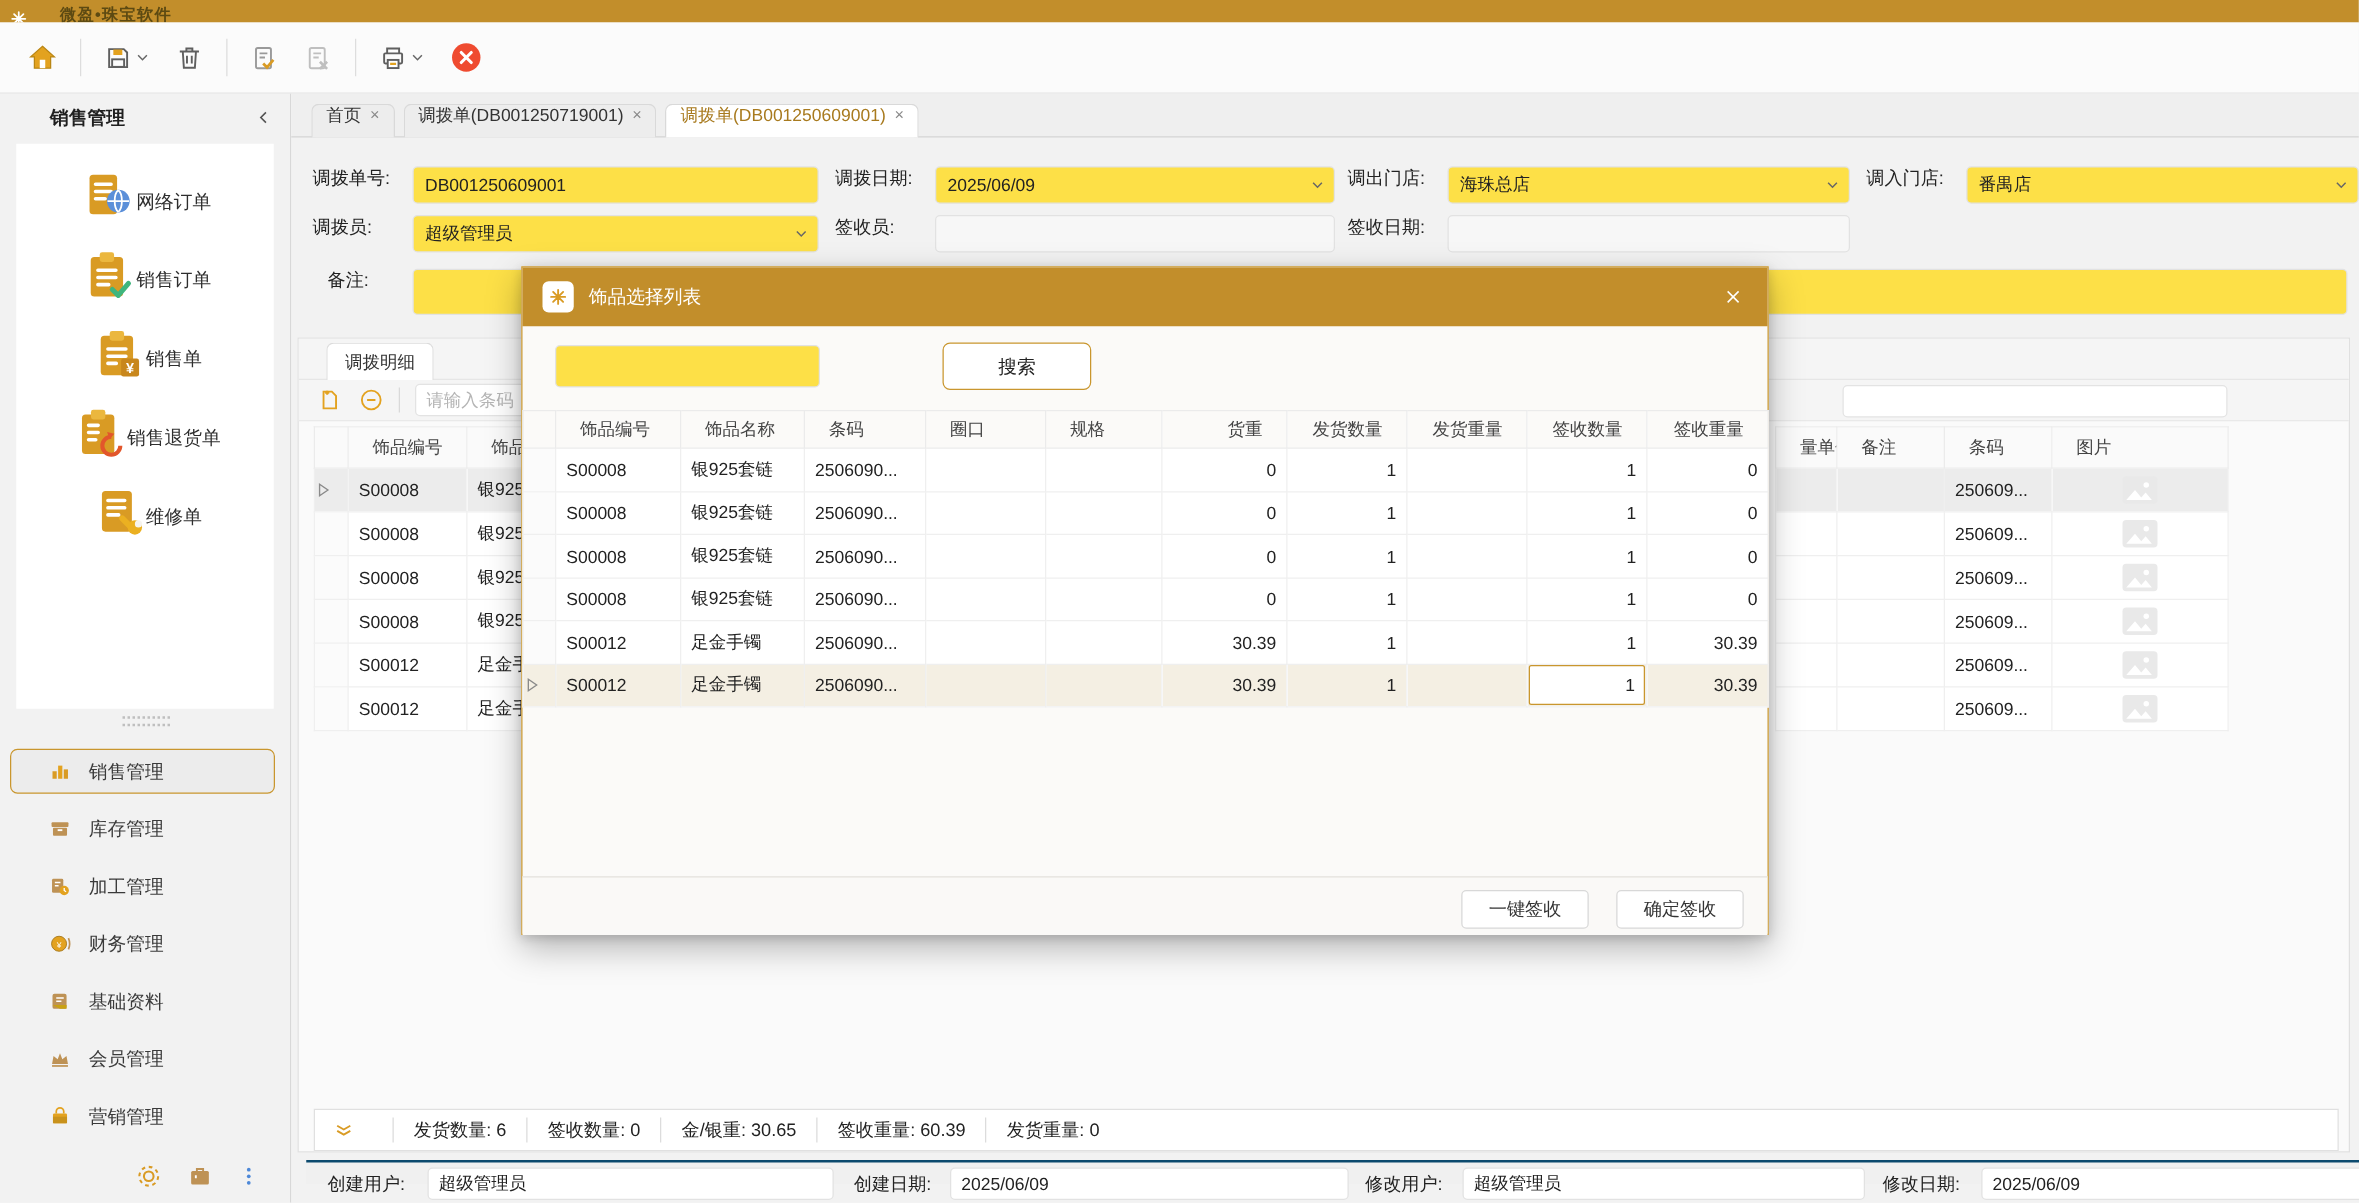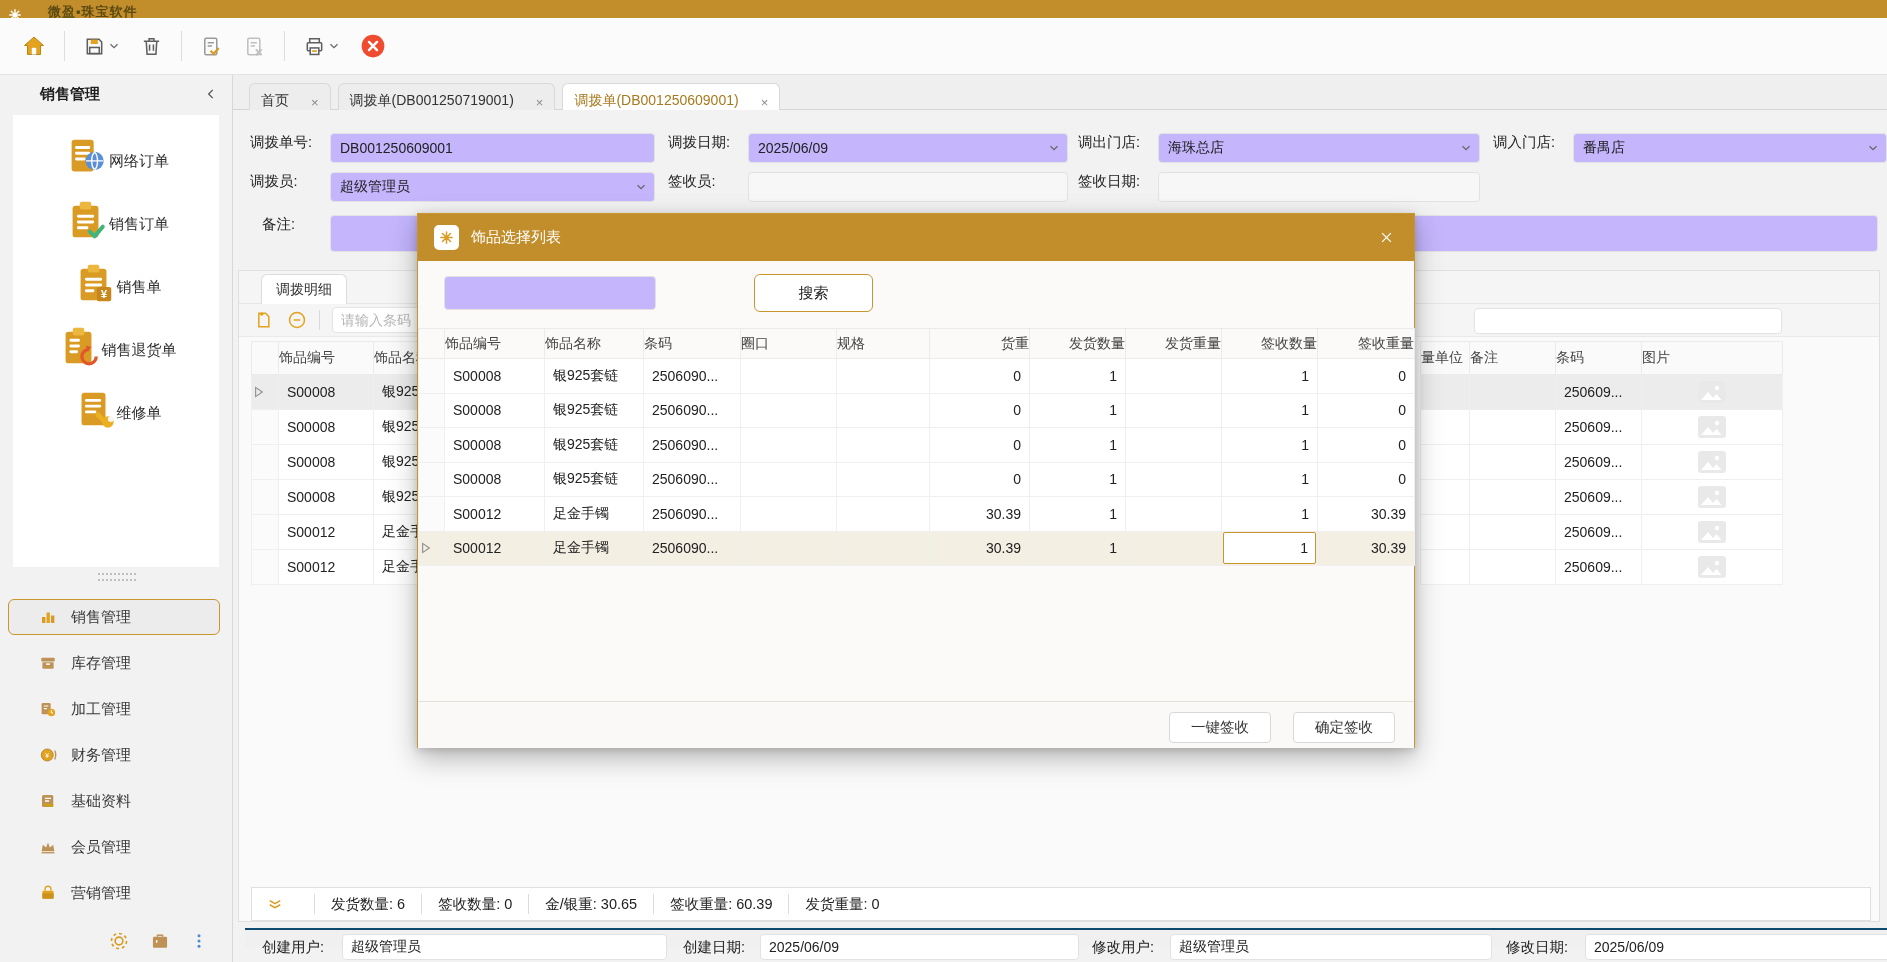--- a/index.html
+++ b/index.html
@@ -29,45 +29,45 @@
   #sb-menu{position:absolute;left:0;top:524px;width:100%}
   .mitem{height:36px;margin:0 12px 10px 8px;display:flex;align-items:center;padding-left:30px;border:1px solid transparent;border-radius:6px;cursor:pointer}
   .mitem .mi-label{font-size:15px;color:#3a3a3a;margin-left:14px}
   .mitem.selected{background:#ECECEC;border-color:#C9962E}
   #sb-footicons{position:absolute;left:0;top:855px;width:100%;display:flex;justify-content:flex-end;align-items:center;gap:20px;padding-right:24px}
   #sb-footicons .fi{cursor:pointer}
 
   
   #content{position:absolute;left:233px;top:75px;width:1654px;height:887px;background:#F2F2F2}
   #tabstrip{position:absolute;left:0;top:0;width:100%;height:35px;border-bottom:1px solid #D5D5D5;display:flex;align-items:flex-end;padding-left:16px;background:#EFEFEF}
-  .tab{height:27px;display:flex;align-items:flex-end;gap:22px;padding:0 11px;margin-right:7px;background:#EDEDED;border:1px solid #D9D9D9;border-bottom:none;border-radius:6px 6px 0 0;font-size:14px;color:#333;cursor:pointer;position:relative;top:1px}
+  .tab{height:27px;display:flex;align-items:flex-start;gap:7px;padding:0 11px;margin-right:7px;background:#EDEDED;border:1px solid #D9D9D9;border-bottom:none;border-radius:6px 6px 0 0;font-size:14px;color:#333;cursor:pointer;position:relative;top:1px}
   .tab.active{background:#FFF;color:#A87A1E}
   .tab .tclose{color:#8a8a8a;font-size:13px;cursor:pointer}
 
   
   .fgroup{position:absolute;display:flex;align-items:flex-start;height:30px}
   .flabel{font-size:14.5px;color:#222;flex:0 0 auto}
-  .finput{height:30px;background:#c4b5fd;border:1px solid #E2E2E2;border-radius:4px;font-size:14px;color:#222;padding:0 9px;font-family:inherit;outline:none}
+  .finput{height:30px;background:#fde047;border:1px solid #E2E2E2;border-radius:4px;font-size:14px;color:#222;padding:0 9px;font-family:inherit;outline:none}
   .selwrap{position:relative;height:30px}
   .selwrap .finput{width:100%;padding-right:26px}
   .selwrap .chev{position:absolute;right:8px;top:9px;pointer-events:none}
 
   
   #panel{position:absolute;left:5px;top:195px;width:1642px;height:652px;background:#FAFAFA;border:1px solid #E0E0E0}
   #ptabrow{position:absolute;left:0;top:0;width:100%;height:33px;background:#F5F5F5;border-bottom:1px solid #E6E6E6}
   #ptab{position:absolute;left:22px;top:3px;height:31px;padding:0 14px;background:#FFF;border:1px solid #DCDCDC;border-bottom:none;border-radius:6px 6px 0 0;display:flex;align-items:center;font-size:14px;color:#333;cursor:pointer}
   #ptoolbar{position:absolute;left:0;top:33px;width:100%;height:33px;background:#F5F5F5;border-bottom:1px solid #E9E9E9;display:flex;align-items:center}
   #ptoolbar .pticon{margin-left:14px;cursor:pointer}
   #ptoolbar .ptsep{width:1px;height:20px;background:#D9D9D9;margin:0 12px}
   .barinput{height:26px;background:#FFF;border:1px solid #E3E3E3;border-radius:4px;font-size:14px;padding:0 8px;color:#222;outline:none;font-family:inherit}
   .barinput::placeholder{color:#B5B5B5}
   #pt-right-input{position:absolute;left:1235px;top:37px;width:308px}
 
   table.grid{border-collapse:collapse;table-layout:fixed;background:#FFF;font-size:14px}
-  table.grid th{font-weight:normal;color:#444;text-align:left;height:33px;padding:0 0;border:1px solid #EBEBEB;background:#FAFAFA;overflow:hidden;white-space:nowrap}
+  table.grid th{font-weight:normal;color:#444;text-align:left;height:33px;padding:0 19px;border:1px solid #EBEBEB;background:#FAFAFA;overflow:hidden;white-space:nowrap}
   table.grid td{height:35px;padding:0 8px;border:1px solid #EFEFEF;color:#222;overflow:hidden;white-space:nowrap;background:#FFF}
   table.grid tr.hl td{background:#ECECEC}
   table.grid tr.sel td{background:#F4EFE3}
   table.grid td.num,table.grid th.numh{text-align:right}
   table.grid td.rowhead{padding:0 2px;text-align:center;background:#FBFBFB}
   #bgtable-left{position:absolute;left:12px;top:70px;width:230px}
   #bgtable-right{position:absolute;left:1181px;top:70px;width:362px}
   td.imgcell{text-align:center}
   td.imgcell svg{display:inline-block;vertical-align:middle}
 

